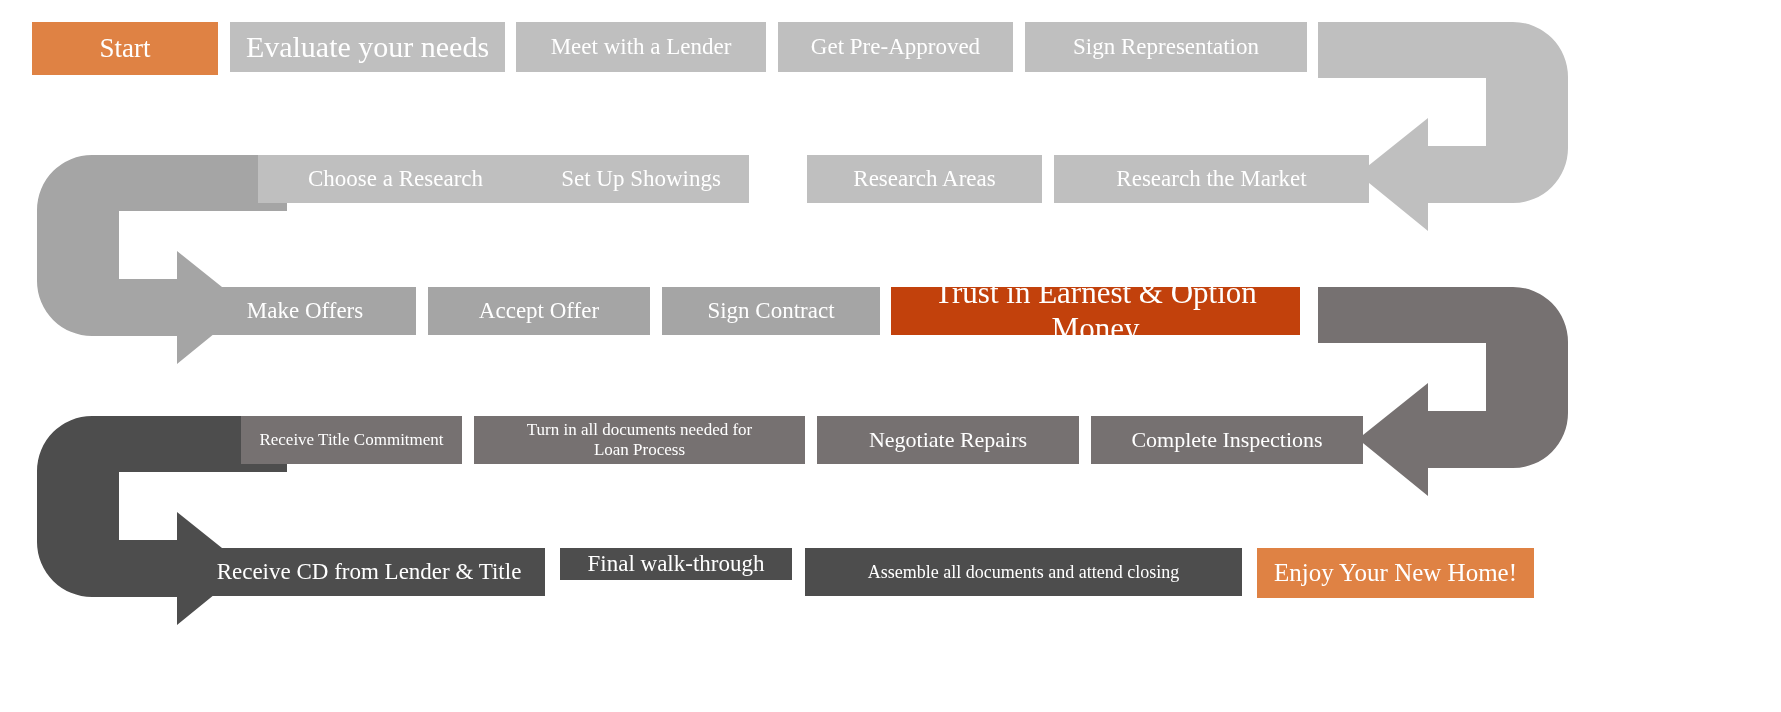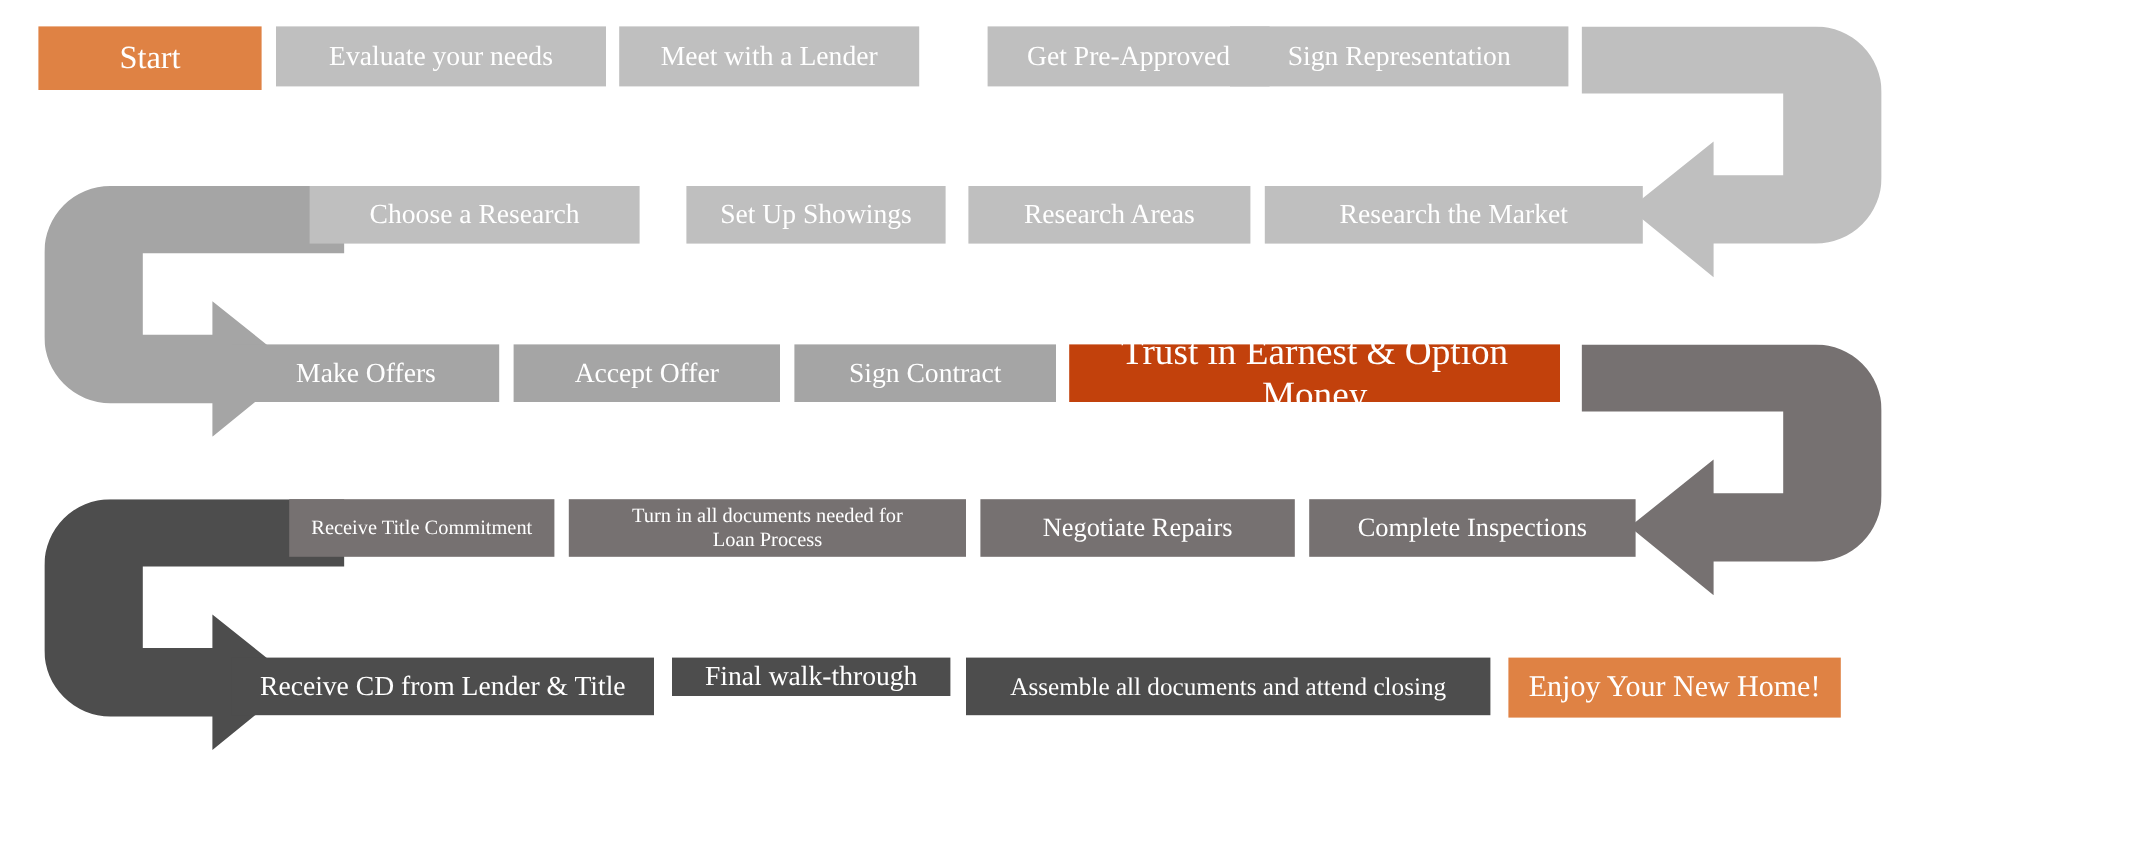--- a/index.html
+++ b/index.html
@@ -60,39 +60,39 @@
     </svg>
   </div>
 
   <div class="uturn" style="left:37px; top:416px; width:250px; height:209px;">
     <svg width="250" height="209" viewBox="0 0 250 209" xmlns="http://www.w3.org/2000/svg">
       <path d="M250,0 H55 a55,55 0 0 0 -55,55 V126 a55,55 0 0 0 55,55 H140 V209 L210,152 L140,96 V124 H82 V56 H250 Z" fill="#4d4d4d"></path>
     </svg>
   </div>
 
   <div class="step-box" style="left:32px; top:22px; width:186px; height:53px; background:#df8244; font-size:27px;">Start</div>
-  <div class="step-box" style="left:230px; top:22px; width:275px; height:50px; background:#bfbfbf; font-size:23px;">Evaluate your needs</div>
+  <div class="step-box" style="left:230px; top:22px; width:275px; height:50px; background:#bfbfbf; font-size:30px;">Evaluate your needs</div>
   <div class="step-box" style="left:516px; top:22px; width:250px; height:50px; background:#bfbfbf; font-size:23px;">Meet with a Lender</div>
-  <div class="step-box" style="left:823px; top:22px; width:235px; height:50px; background:#bfbfbf; font-size:23px;">Get Pre-Approved</div>
+  <div class="step-box" style="left:778px; top:22px; width:235px; height:50px; background:#bfbfbf; font-size:23px;">Get Pre-Approved</div>
   <div class="step-box" style="left:1025px; top:22px; width:282px; height:50px; background:#bfbfbf; font-size:23px;">Sign Representation</div>
 
   <div class="step-box" style="left:258px; top:155px; width:275px; height:48px; background:#bfbfbf; font-size:23px;">Choose a Research</div>
-  <div class="step-box" style="left:572px; top:155px; width:216px; height:48px; background:#bfbfbf; font-size:23px;">Set Up Showings</div>
+  <div class="step-box" style="left:533px; top:155px; width:216px; height:48px; background:#bfbfbf; font-size:23px;">Set Up Showings</div>
   <div class="step-box" style="left:807px; top:155px; width:235px; height:48px; background:#bfbfbf; font-size:23px;">Research Areas</div>
   <div class="step-box" style="left:1054px; top:155px; width:315px; height:48px; background:#bfbfbf; font-size:23px;font-family:Liberation Serif, serif;">Research the Market</div>
 
   <div class="step-box" style="left:194px; top:287px; width:222px; height:48px; background:#a5a5a5; font-size:23px;">Make Offers</div>
   <div class="step-box" style="left:428px; top:287px; width:222px; height:48px; background:#a5a5a5; font-size:23px;">Accept Offer</div>
   <div class="step-box" style="left:662px; top:287px; width:218px; height:48px; background:#a5a5a5; font-size:23px;">Sign Contract</div>
   <div class="step-box" style="left:891px; top:287px; width:409px; height:48px; background:#c2410c; font-size:31px;">Trust in Earnest &amp; Option Money</div>
 
   <div class="step-box" style="left:241px; top:416px; width:221px; height:48px; background:#767171; font-size:17px;">Receive Title Commitment</div>
   <div class="step-box" style="left:474px; top:416px; width:331px; height:48px; background:#767171; font-size:17px;">Turn in all documents needed for
 Loan Process</div>
   <div class="step-box" style="left:817px; top:416px; width:262px; height:48px; background:#767171; font-size:22px;">Negotiate Repairs</div>
   <div class="step-box" style="left:1091px; top:416px; width:272px; height:48px; background:#767171; font-size:22px;">Complete Inspections</div>
 
   <div class="step-box" style="left:193px; top:548px; width:352px; height:48px; background:#4d4d4d; font-size:23px;">Receive CD from Lender &amp; Title</div>
   <div class="step-box" style="left:560px; top:548px; width:232px; height:32px; background:#4d4d4d; font-size:23px;">Final walk-through</div>
-  <div class="step-box" style="left:805px; top:548px; width:437px; height:48px; background:#4d4d4d; font-size:21px;">Assemble all documents and attend closing</div>
+  <div class="step-box" style="left:805px; top:548px; width:437px; height:48px; background:#4d4d4d; font-size:18px;">Assemble all documents and attend closing</div>
   <div class="step-box" style="left:1257px; top:548px; width:277px; height:50px; background:#df8244; font-size:25px;">Enjoy Your New Home!</div>
 
 </div>
 
 </body></html>

